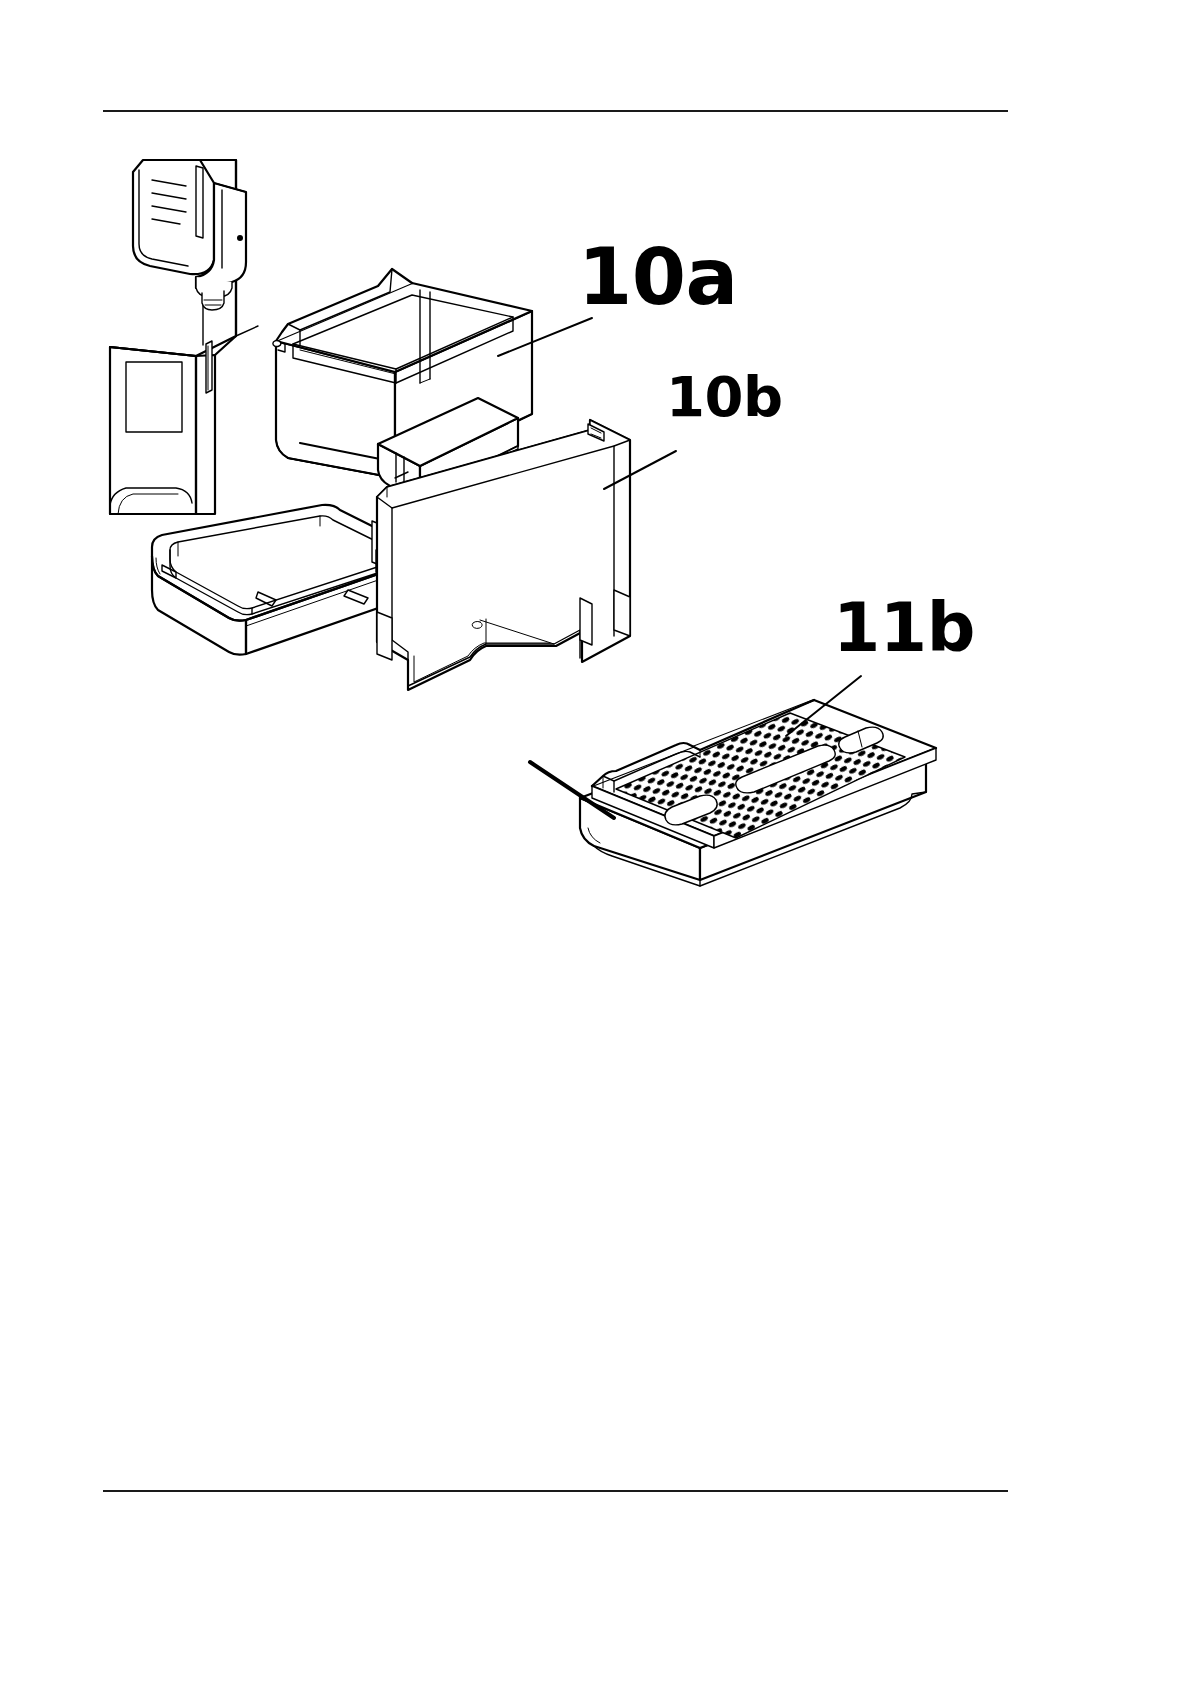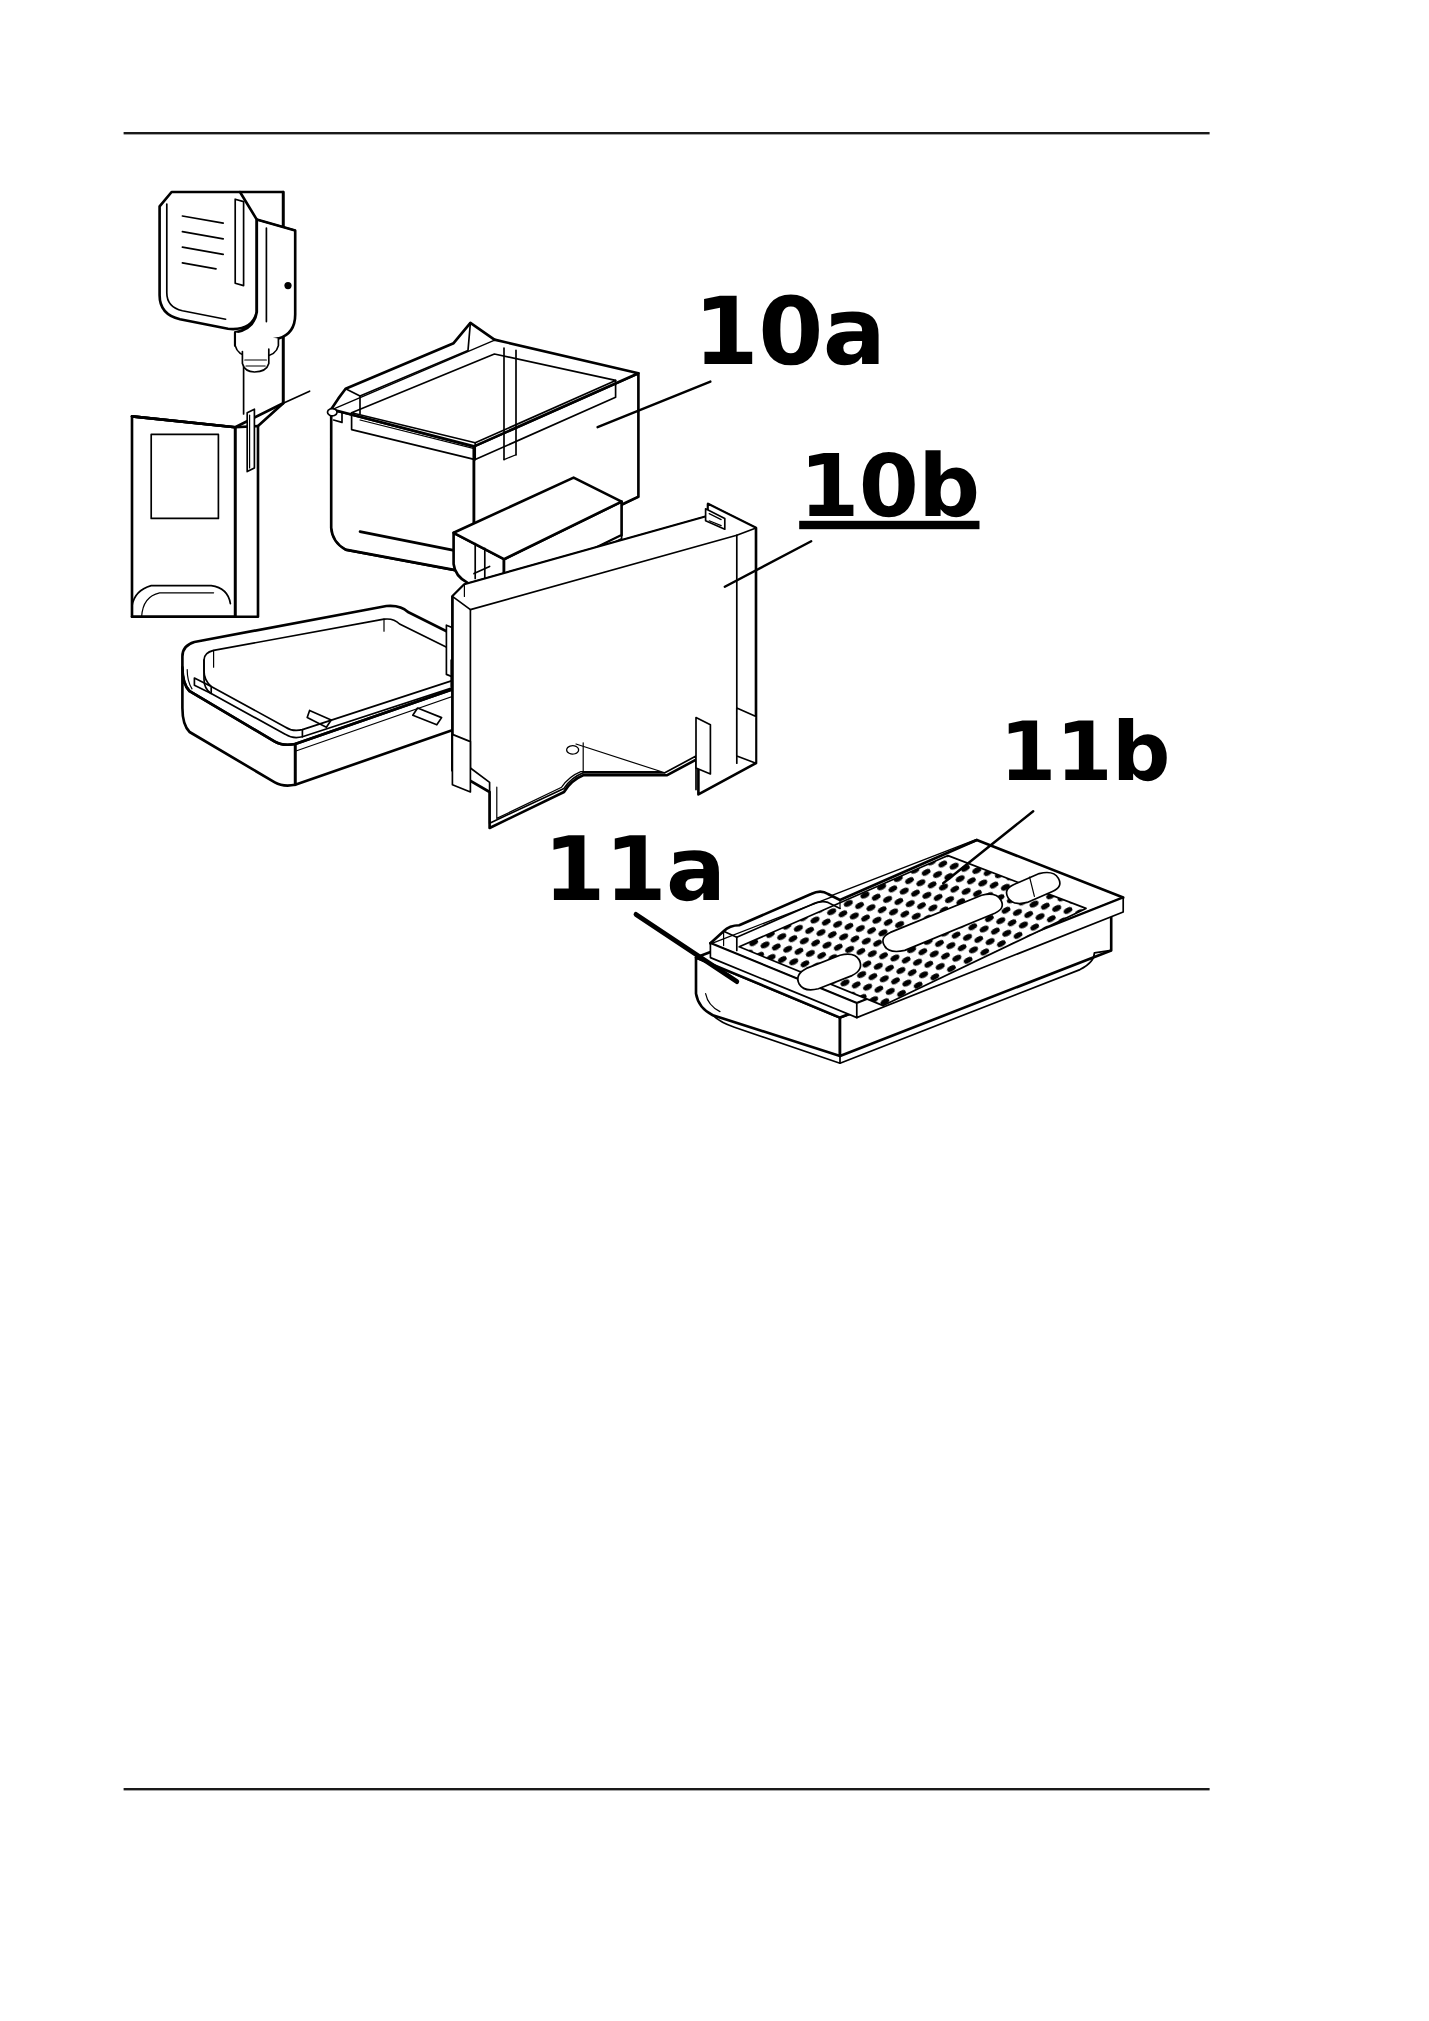--- a/index.html
+++ b/index.html
@@ -47,21 +47,21 @@
     position: absolute;
     font-family: "DejaVu Sans", sans-serif;
     font-weight: bold;
     color: #000000;
     letter-spacing: -0.5px;
     line-height: 1;
     white-space: nowrap;
     user-select: none;
   }
   #label-10a { left: 578px; top: 238px; font-size: 78px; }
-  #label-10b { left: 666px; top: 369px; font-size: 72px; text-decoration: underline; }
+  #label-10b { left: 666px; top: 369px; font-size: 56px; }
   #label-11a { left: 453px; top: 688px; font-size: 74px; }
   #label-11b { left: 833px; top: 594px; font-size: 68px; }
 </style>
 </head>
 <body>
 
 <div id="page">
 
   <div class="rule" id="rule-top"></div>
 
@@ -347,21 +347,20 @@
         <line class="leader" x1="676" y1="451" x2="604" y2="489"></line>
         <line class="leaderThick" x1="530" y1="762" x2="614" y2="818"></line>
         <line class="leader" x1="861" y1="676" x2="786" y2="736"></line>
       </g>
     </svg>
 
     <div class="callout-label" id="label-10a">10a</div>
 
     <div class="callout-label" id="label-10b">10b</div>
 
-    <div class="callout-label" id="label-11a">11a</div>
 
     <div class="callout-label" id="label-11b">11b</div>
 
   </div>
 
   <div class="rule" id="rule-bottom"></div>
 
 </div>
 
 </body></html>

